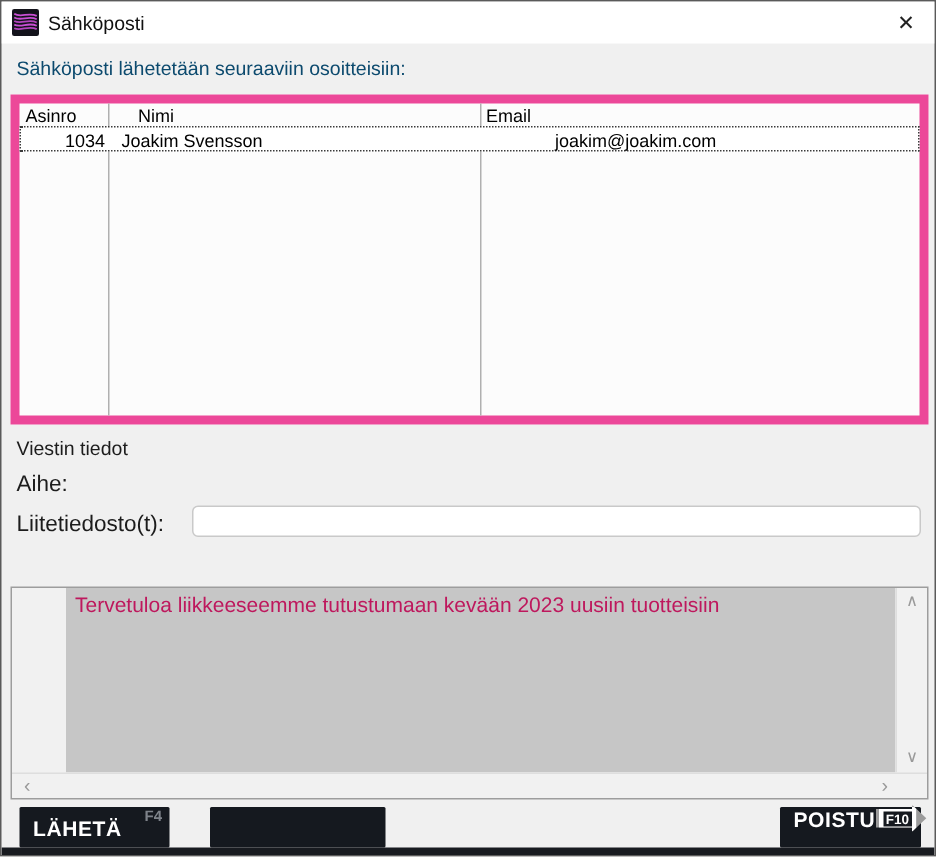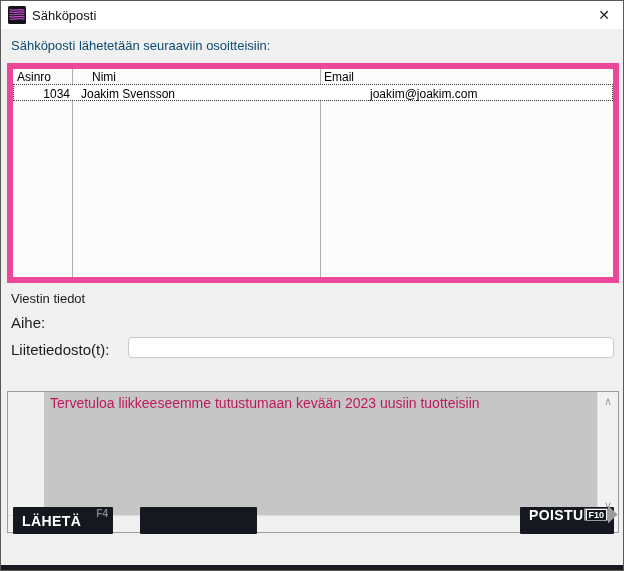--- a/index.html
+++ b/index.html
@@ -90,21 +90,21 @@
     position: absolute; color: #9a9a9a; font-size: 11px; line-height: 11px;
     cursor: pointer; user-select: none;
   }
   .sa-up { top: 4px; left: 6px; }
   .sa-down { bottom: 4px; left: 6px; }
   .sa-left { left: 8px; top: 2px; font-size: 13px; }
   .sa-right { right: 26px; top: 2px; font-size: 13px; }
 
   
   .btn {
-    position: absolute; top: 506px; height: 27px;
+    position: absolute; top: 537px; height: 27px;
     background: #15191f; border: none; border-radius: 1px;
     color: #ffffff; font-family: "Liberation Sans", sans-serif;
     font-size: 14px; font-weight: bold; letter-spacing: 0.4px;
     cursor: pointer; text-align: left;
   }
   .btn-send { left: 12px; width: 100px; padding-left: 9px; }
   .btn-blank { left: 139px; width: 117px; }
   .btn-exit {
     left: 519px; width: 94px;
     display: flex; align-items: center; justify-content: space-between;
@@ -114,21 +114,21 @@
     position: absolute; top: 1px; right: 5px;
     font-size: 10px; font-weight: bold; color: #7e838a; letter-spacing: 0;
   }
   .key-arrow {
     position: relative; width: 34px; height: 18px; flex: 0 0 auto;
     background: #9b9b9b;
     clip-path: polygon(0 16%, 72% 16%, 72% 0, 100% 50%, 72% 100%, 72% 84%, 0 84%);
   }
   .key-arrow-inner {
     position: absolute; left: 2px; top: 50%; transform: translateY(-50%);
-    background: #15191f; border: 1px solid #ffffff;
+    background: #15191f; border: 3px solid #ffffff;
     color: #fff; font-size: 9px; font-weight: bold; line-height: 10px;
     padding: 0 2px; letter-spacing: 0;
   }
 
   
   .bottom-strip { position: absolute; left: 0; right: 0; bottom: 0; height: 5px; background: #181b20; }
 </style>
 </head>
 <body>
 

